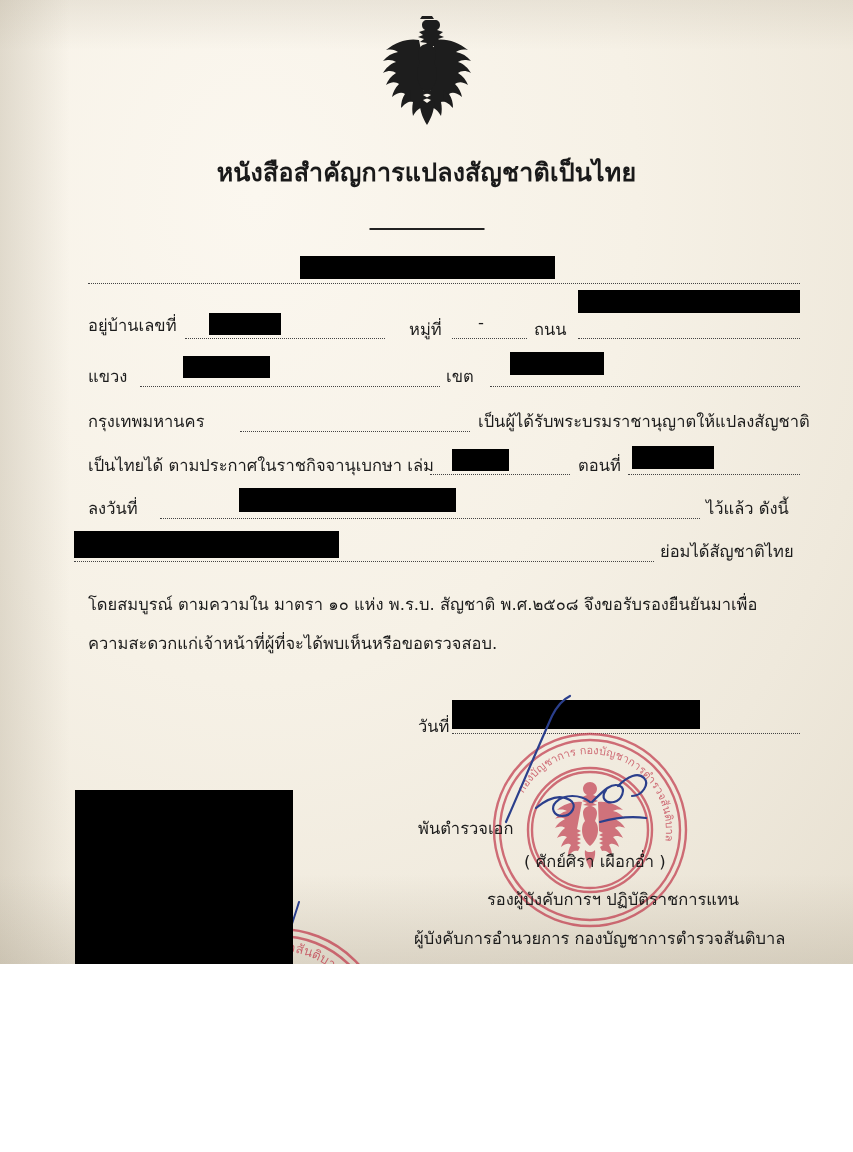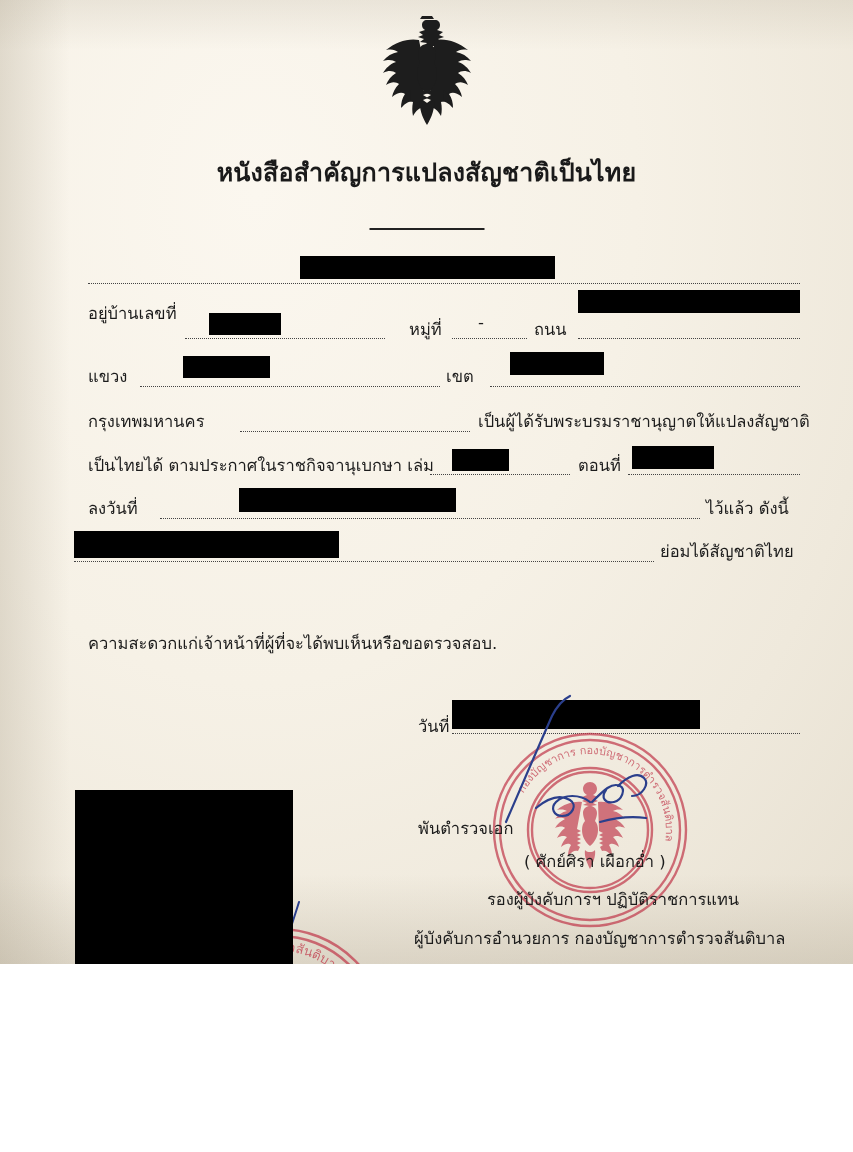--- a/index.html
+++ b/index.html
@@ -157,21 +157,21 @@
       </g>
     </svg>
   </div>
 
   <div id="document-title">หนังสือสำคัญการแปลงสัญชาติเป็นไทย</div>
   <div id="title-underline"></div>
 
   <div class="dotline" style="left:88px; top:283px; width:712px;"></div>
   <div class="redact" style="left:300px; top:256px; width:255px; height:23px;"></div>
 
-  <div class="line" style="left:88px; top:300px;">อยู่บ้านเลขที่</div>
+  <div class="line" style="left:88px; top:312px;">อยู่บ้านเลขที่</div>
   <div class="dotline" style="left:185px; top:338px; width:200px;"></div>
   <div class="redact" style="left:209px; top:313px; width:72px; height:22px;"></div>
 
   <div class="line" style="left:409px; top:316px;text-align:center;">หมู่ที่</div>
   <div class="line" style="left:478px; top:313px;">-</div>
   <div class="dotline" style="left:452px; top:338px; width:75px;"></div>
 
   <div class="line" style="left:534px; top:316px;">ถนน</div>
   <div class="dotline" style="left:578px; top:338px; width:222px;"></div>
   <div class="redact" style="left:578px; top:290px; width:222px; height:23px;"></div>
@@ -198,20 +198,21 @@
 
   <div class="line" style="left:88px; top:495px;text-align:center;">ลงวันที่</div>
   <div class="dotline" style="left:160px; top:518px; width:540px;"></div>
   <div class="redact" style="left:239px; top:488px; width:217px; height:24px;"></div>
   <div class="line" style="left:706px; top:495px;">ไว้แล้ว ดังนี้</div>
 
   <div class="dotline" style="left:74px; top:561px; width:580px;"></div>
   <div class="redact" style="left:74px; top:531px; width:265px; height:27px;"></div>
   <div class="line" style="left:660px; top:538px;">ย่อมได้สัญชาติไทย</div>
 
+  <div class="prose" style="left:88px; top:591px;">โดยสมบูรณ์ ตามความใน มาตรา ๑๐ แห่ง พ.ร.บ. สัญชาติ พ.ศ.๒๕๐๘ จึงขอรับรองยืนยันมาเพื่อ</div>
   <div class="prose" style="left:88px; top:630px;">ความสะดวกแก่เจ้าหน้าที่ผู้ที่จะได้พบเห็นหรือขอตรวจสอบ.</div>
 
   <div class="line" style="left:418px; top:713px;">วันที่</div>
   <div class="dotline" style="left:452px; top:733px; width:348px;"></div>
   <div class="redact" style="left:452px; top:700px; width:248px; height:29px;"></div>
 
   <div class="seal" style="left:490px; top:730px; width:200px; height:200px;">
     <svg viewBox="0 0 200 200" width="200" height="200" aria-hidden="true">
       <g fill="none" stroke="#c0374a" stroke-width="2.4" opacity="0.9">
         <circle cx="100" cy="100" r="96"></circle>

